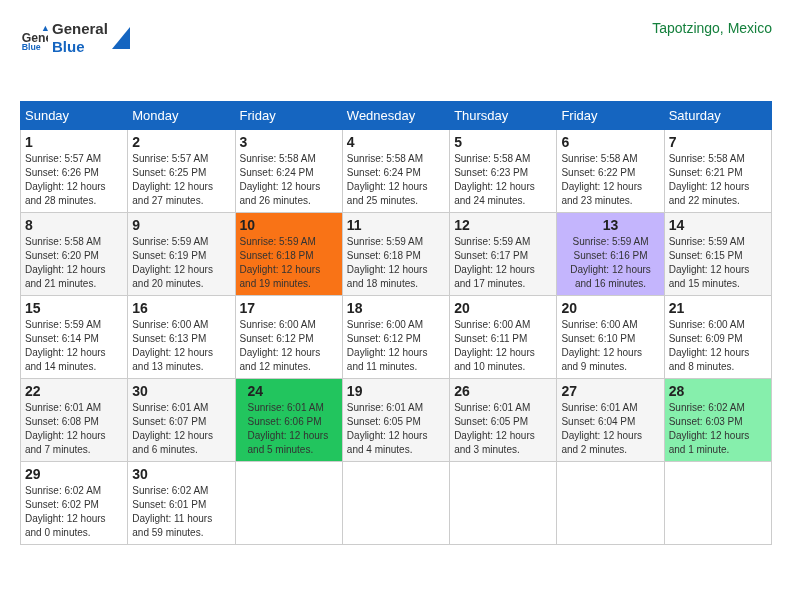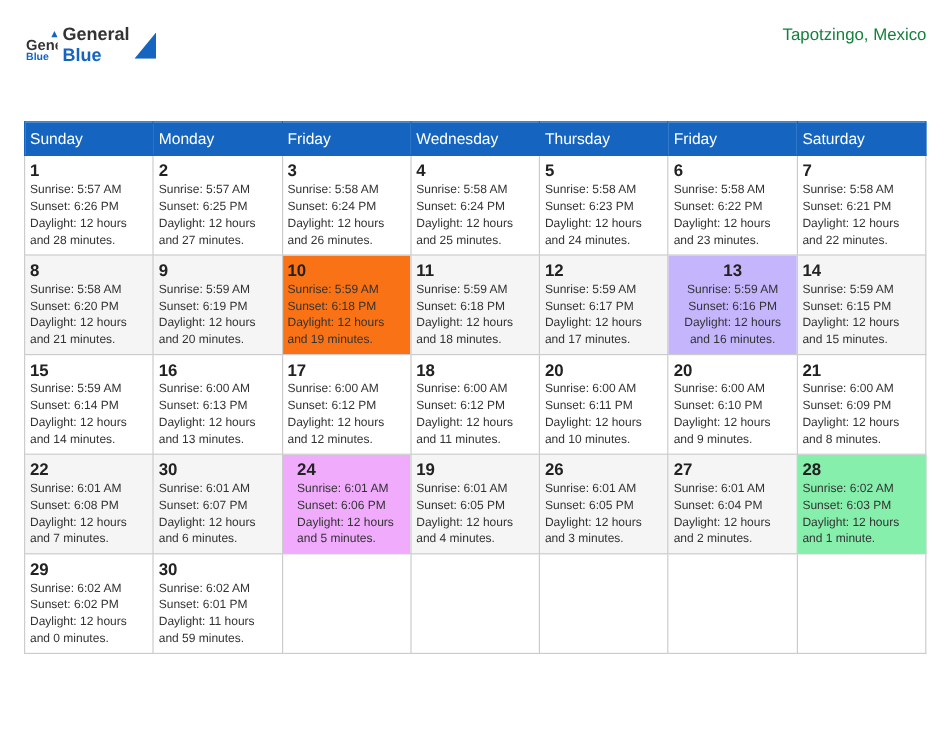--- a/index.html
+++ b/index.html
@@ -210,21 +210,21 @@
       </tr>
       <tr style="background: rgb(245, 245, 245);">
         <td style="background: rgb(245, 245, 245);">
           <span class="day-num">22</span>
           <div class="cell-text">Sunrise: 6:01 AM<br>Sunset: 6:08 PM<br>Daylight: 12 hours and 7 minutes.</div>
         </td>
         <td style="background: rgb(245, 245, 245);">
           <span class="day-num">30</span>
           <div class="cell-text">Sunrise: 6:01 AM<br>Sunset: 6:07 PM<br>Daylight: 12 hours and 6 minutes.</div>
         </td>
-        <td style="background: #f0abfc; padding-left: 12px;">
+        <td style="background: #22c55e; padding-left: 12px;">
           <span class="day-num">24</span>
           <div class="cell-text">Sunrise: 6:01 AM<br>Sunset: 6:06 PM<br>Daylight: 12 hours and 5 minutes.</div>
         </td>
         <td style="background: rgb(245, 245, 245);">
           <span class="day-num">19</span>
           <div class="cell-text">Sunrise: 6:01 AM<br>Sunset: 6:05 PM<br>Daylight: 12 hours and 4 minutes.</div>
         </td>
         <td style="background: rgb(245, 245, 245);">
           <span class="day-num">26</span>
           <div class="cell-text">Sunrise: 6:01 AM<br>Sunset: 6:05 PM<br>Daylight: 12 hours and 3 minutes.</div>

